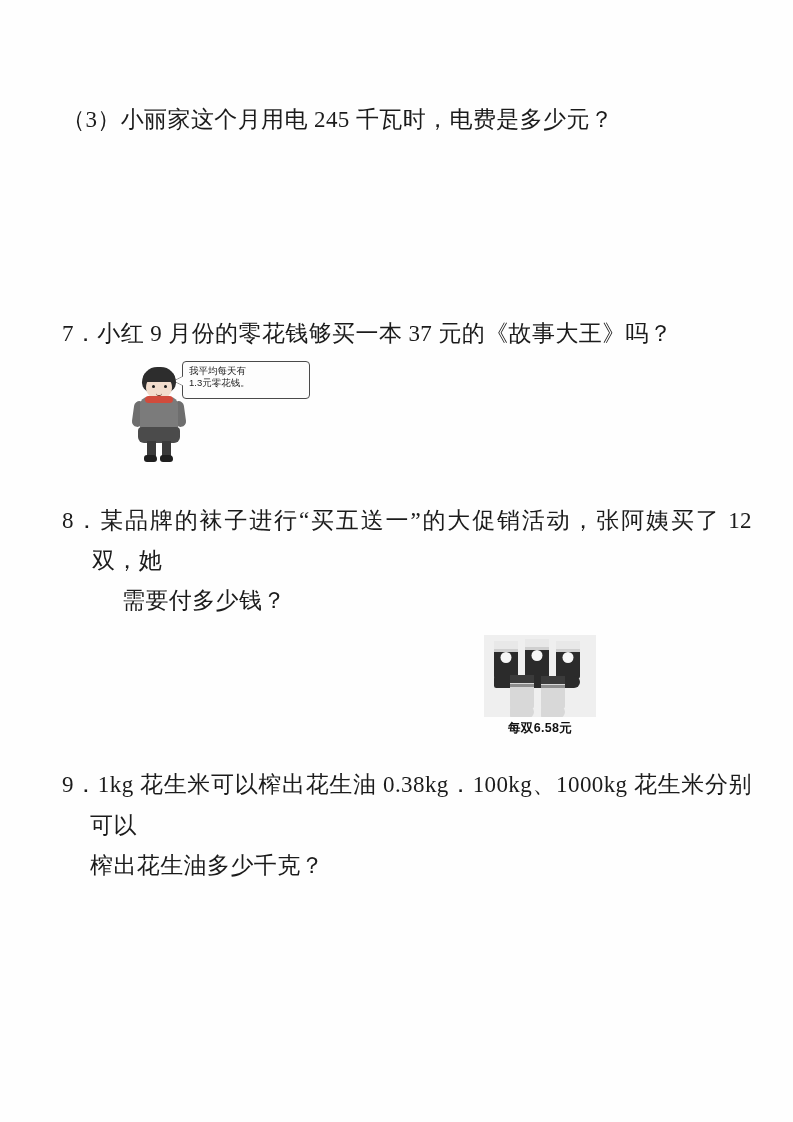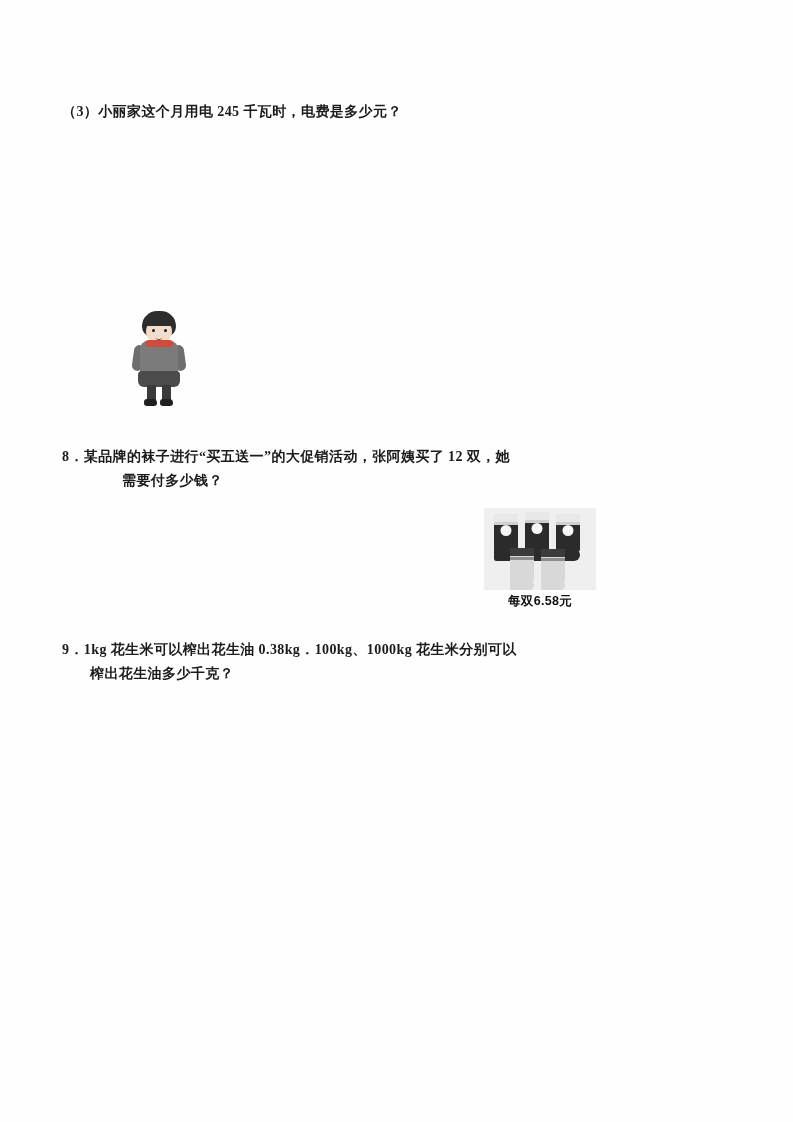--- a/index.html
+++ b/index.html
@@ -22,25 +22,24 @@
     height: 1122px;
     background: #fefefe;
   }
   .content {
     position: absolute;
     left: 62px;
     top: 100px;
     width: 690px;
   }
   .q {
-    font-size: 14px;
+    font-size: 23px;
     line-height: 1.75;
     letter-spacing: 0.4px;
     text-align: justify;
-    font-weight: bold;
   }
   .q .indent {
     display: block;
     text-indent: 0;
   }
   .hang {
     padding-left: 28px;
     text-indent: -28px;
   }
   .hang2 {
@@ -278,23 +277,30 @@
 
     <div class="q">
       <span>（3）小丽家这个月用电 245 千瓦时，电费是多少元？</span>
     </div>
 
     <div class="sp-220"></div>
 
 
     <div class="sp-120"></div>
 
+    <div class="q hang">
+      <span>7．小红 9 月份的零花钱够买一本 37 元的《故事大王》吗？</span>
+    </div>
 
     <div class="girl-block">
       <div class="girl-wrap">
+        <div class="bubble">
+          <span>我平均每天有</span>
+          <span>1.3元零花钱。</span>
+        </div>
         <div class="girl">
           <div class="g-hair"></div>
           <div class="g-face"></div>
           <div class="g-bang"></div>
           <div class="g-eye l"></div>
           <div class="g-eye r"></div>
           <div class="g-mouth"></div>
           <div class="g-arm-l"></div>
           <div class="g-arm-r"></div>
           <div class="g-body"></div>

